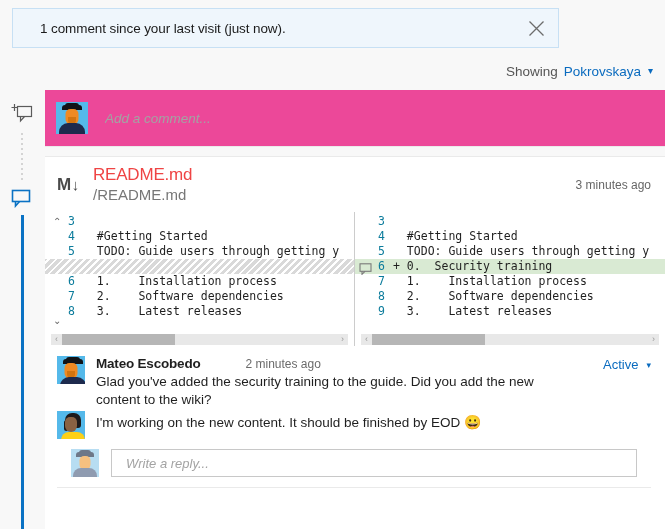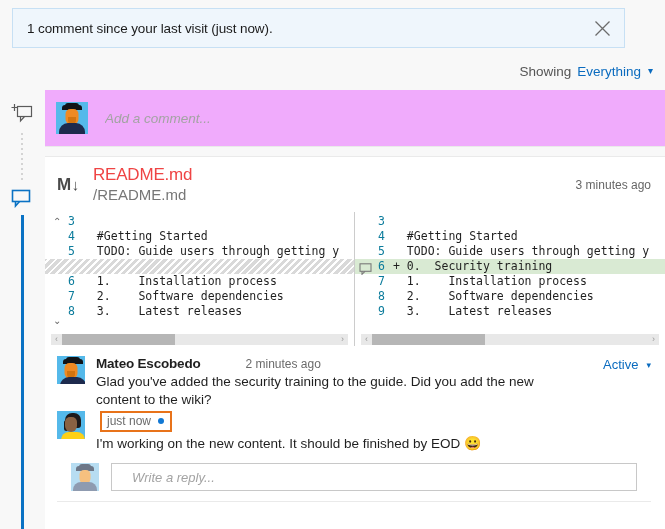--- a/index.html
+++ b/index.html
@@ -13,26 +13,27 @@
     position: relative;
     width: 665px; height: 529px;
     background: #f8f8f8;
     box-sizing: border-box;
   }
 
   
   .notif {
     position: absolute;
     left: 12px; top: 8px;
-    width: 613px; height: 40px;
+    width: 547px; height: 40px;
     background: #eff6fc;
     border: 1px solid #c7e0f4;
     box-sizing: border-box;
     display: flex;
     align-items: center;
+    padding-left: 13px;
   }
   .notif-text {
     flex: 1;
     padding-left: 14px;
     font-size: 13.5px;
     color: #1b1b1b;
     letter-spacing: -0.1px;
   }
   .notif-close {
     width: 44px; height: 38px;
@@ -92,21 +93,21 @@
     left: 21px; top: 158px;
     width: 3px; height: 314px;
     background: #0a72c4;
   }
 
   
   .composer {
     position: absolute;
     left: 45px; top: 90px;
     width: 620px; height: 57px;
-    background: #f0abfc;
+    background: #ec4899;
     border-bottom: 1px solid #eaeaea;
     display: flex; align-items: center;
     box-sizing: border-box;
   }
   .composer .avatar { margin-left: 11px; }
   .composer-input {
     flex: 1;
     border: none; outline: none; background: transparent;
     margin-left: 15px;
     font-family: "Liberation Sans", sans-serif;
@@ -351,21 +352,21 @@
     display: flex; align-items: center;
     padding: 8px 14px 10px 14px;
     border-bottom: 1px solid #eaeaea;
   }
   .reply-input {
     flex: 1; height: 28px;
     margin-left: 12px;
     border: 1px solid #c8c8c8;
     background: #fff;
     outline: none;
-    padding: 0 20px;
+    padding: 0 14px;
     font-family: "Liberation Sans", sans-serif;
     font-size: 13px;
     color: #333;
     box-sizing: border-box;
   }
   .reply-input::placeholder { color: #a3a3a3; font-style: italic; opacity: 1; }
 </style>
 </head>
 <body>
 
@@ -375,21 +376,21 @@
     <div class="notif-text">1 comment since your last visit (just now).</div>
     <div class="notif-close">
       <svg width="17" height="17" viewBox="0 0 17 17">
         <path d="M1.5 1.5 L15.5 15.5 M15.5 1.5 L1.5 15.5" stroke="#6c6c6c" stroke-width="1.3" fill="none"></path>
       </svg>
     </div>
   </div>
 
   <div class="showing-row">
     <span class="showing-label">Showing</span>
-    <span class="showing-value">Everything</span>
+    <span class="showing-value">Pokrovskaya</span>
     <span class="showing-caret">▾</span>
   </div>
 
   <div class="rail">
     <div class="rail-add-icon">
       <svg width="22" height="20" viewBox="0 0 22 20">
         <rect x="6.5" y="3.5" width="14" height="10" fill="none" stroke="#5b5b5b" stroke-width="1.2"></rect>
         <path d="M9.5 13.5 L9.5 18 L13.5 13.5" fill="none" stroke="#5b5b5b" stroke-width="1.2"></path>
         <path d="M3.5 1 L3.5 8 M0.5 4.5 L7 4.5" stroke="#5b5b5b" stroke-width="1.2" fill="none"></path>
       </svg>
@@ -494,24 +495,20 @@
 
       <div class="cmt">
         <div class="avatar small av-raisa">
           <div class="av-hair-tail"></div>
             <div class="av-hair"></div>
           <div class="av-head"></div>
             <div class="av-body"></div>
         </div>
         <div class="cmt-body">
           <div class="cmt-headline">
-            <span class="cmt-time boxed">
-              <span>just now</span>
-              <span class="unread-dot"></span>
-            </span>
           </div>
           <div class="cmt-text"><span>I'm working on the new content. It should be finished by EOD </span><span class="emoji">😀</span></div>
         </div>
       </div>
 
       <div class="reply-row">
         <div class="avatar small av-faded">
           <div class="av-hat2"></div>
             <div class="av-hat"></div>
           <div class="av-head"></div>

